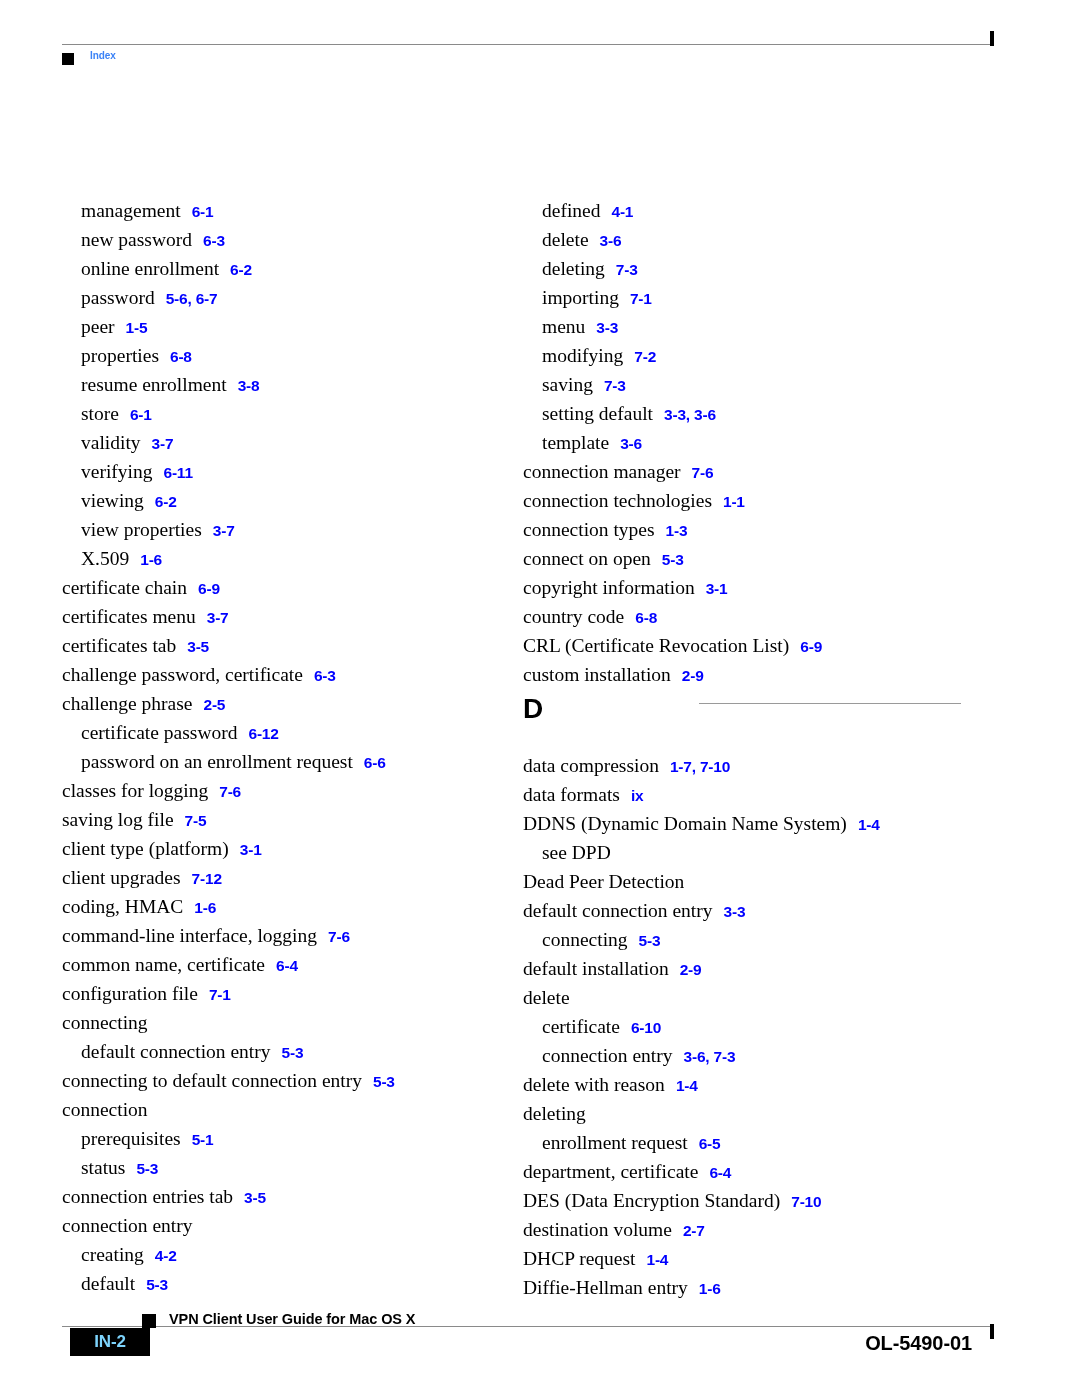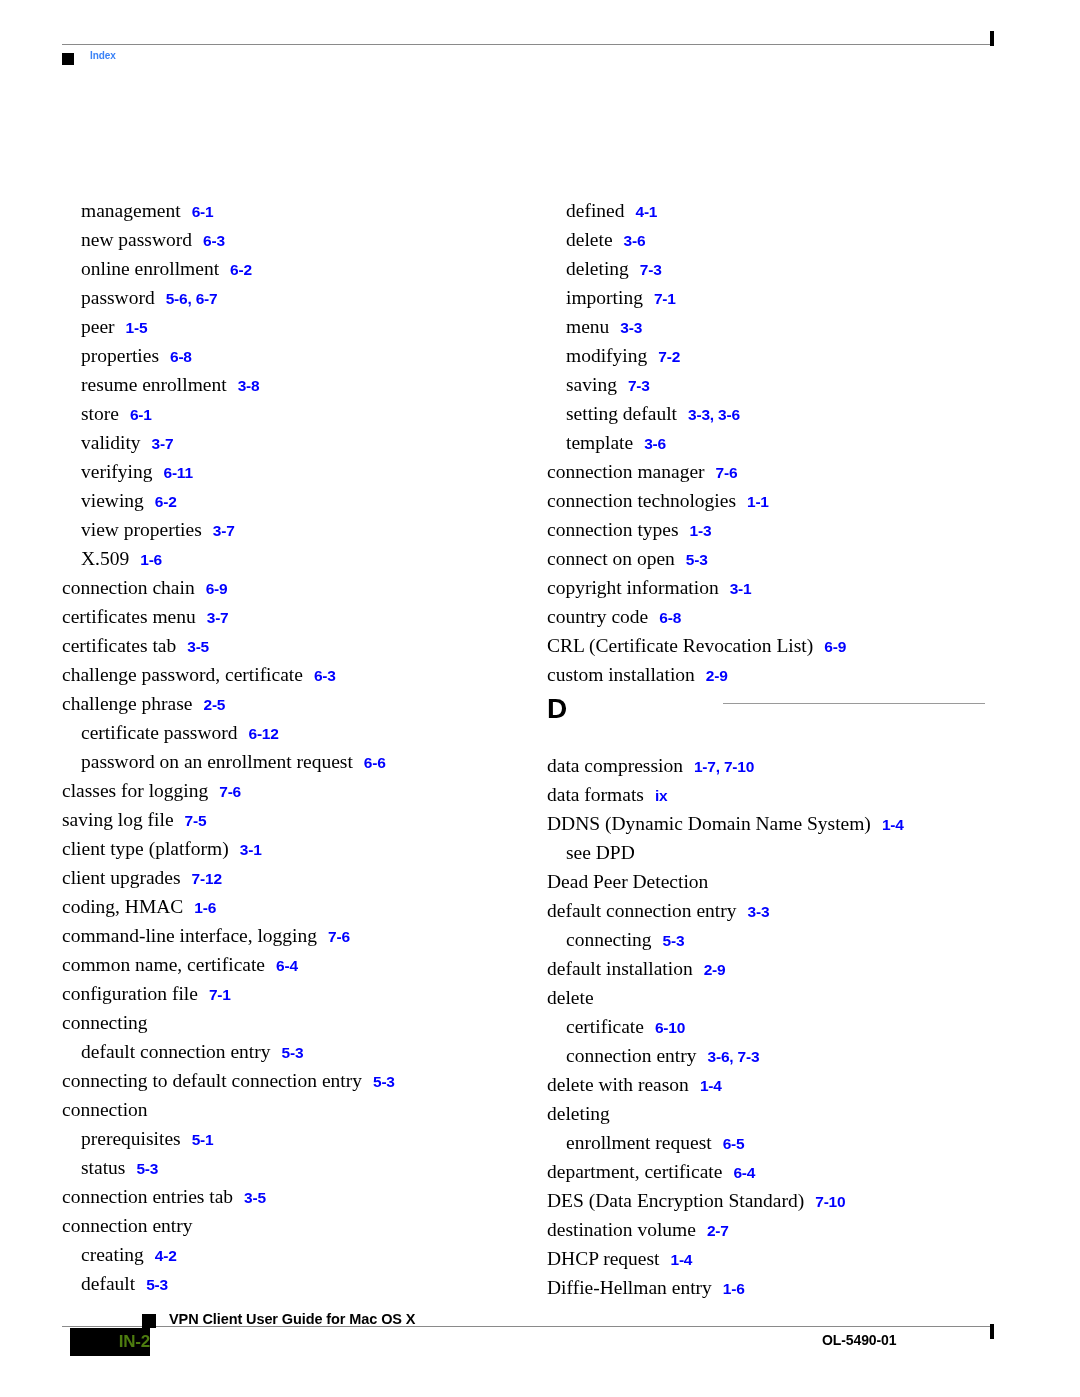--- a/index.html
+++ b/index.html
@@ -67,21 +67,21 @@
     width: 1080px;
     height: 1280px;
   }
   .column {
     position: absolute;
     top: 148px;
     width: 440px;
     margin-top: 48px;
   }
   .column.left  { left: 62px; }
-  .column.right { left: 547px; }
+  .column.right { left: 523px; }
 
   
   .entry {
     height: 29px;
     line-height: 29px;
     white-space: nowrap;
     font-size: 19.5px;
   }
   .entry.lvl1 { padding-left: 19px; }
 
@@ -154,47 +154,47 @@
     height: 14px;
     background: #000000;
   }
   .page-footer .ftr-pagebox {
     position: absolute;
     left: 8px;
     top: 28px;
     width: 80px;
     height: 28px;
     background: #000000;
-    color: #4d7c0f;
+    color: #7dd3fc;
     font-family: "Liberation Sans", "DejaVu Sans", sans-serif;
     font-weight: bold;
     font-size: 17px;
-    text-align: right;
+    text-align: center;
     line-height: 28px;
     letter-spacing: -0.2px;
   }
   .page-footer .ftr-title {
     position: absolute;
     left: 107px;
     top: 11px;
     font-family: Liberation Sans, sans-serif;
     font-weight: bold;
     font-size: 14.5px;
     letter-spacing: -0.1px;
     color: #000000;
   }
   .page-footer .ftr-docid {
     position: absolute;
     left: 760px;
     top: 32px;
     width: 150px;
-    text-align: left;
-    font-family: "Liberation Sans", "DejaVu Sans", sans-serif;
-    font-weight: bold;
-    font-size: 14px;
+    text-align: right;
+    font-family: "Liberation Sans", "DejaVu Sans", sans-serif;
+    font-weight: bold;
+    font-size: 20px;
     letter-spacing: -0.1px;
     color: #000000;
   }
 </style>
 </head>
 <body>
 
 <div class="page-header">
   <div class="hdr-rule"></div>
   <div class="hdr-rule-tick"></div>
@@ -210,21 +210,21 @@
       <div class="entry lvl1"><span class="term">password</span><span class="refs">5-6, 6-7</span></div>
       <div class="entry lvl1"><span class="term">peer</span><span class="refs">1-5</span></div>
       <div class="entry lvl1"><span class="term">properties</span><span class="refs">6-8</span></div>
       <div class="entry lvl1"><span class="term">resume enrollment</span><span class="refs">3-8</span></div>
       <div class="entry lvl1"><span class="term">store</span><span class="refs">6-1</span></div>
       <div class="entry lvl1"><span class="term">validity</span><span class="refs">3-7</span></div>
       <div class="entry lvl1"><span class="term">verifying</span><span class="refs">6-11</span></div>
       <div class="entry lvl1"><span class="term">viewing</span><span class="refs">6-2</span></div>
       <div class="entry lvl1"><span class="term">view properties</span><span class="refs">3-7</span></div>
       <div class="entry lvl1"><span class="term">X.509</span><span class="refs">1-6</span></div>
-      <div class="entry"><span class="term">connection chain</span><span class="refs">6-9</span></div>
+      <div class="entry"><span class="term">certificate chain</span><span class="refs">6-9</span></div>
       <div class="entry"><span class="term">certificates menu</span><span class="refs">3-7</span></div>
       <div class="entry"><span class="term">certificates tab</span><span class="refs">3-5</span></div>
       <div class="entry"><span class="term">challenge password, certificate</span><span class="refs">6-3</span></div>
       <div class="entry"><span class="term">challenge phrase</span><span class="refs">2-5</span></div>
       <div class="entry lvl1"><span class="term">certificate password</span><span class="refs">6-12</span></div>
       <div class="entry lvl1"><span class="term">password on an enrollment request</span><span class="refs">6-6</span></div>
       <div class="entry"><span class="term">classes for logging</span><span class="refs">7-6</span></div>
       <div class="entry"><span class="term">saving log file</span><span class="refs">7-5</span></div>
       <div class="entry"><span class="term">client type (platform)</span><span class="refs">3-1</span></div>
       <div class="entry"><span class="term">client upgrades</span><span class="refs">7-12</span></div>

